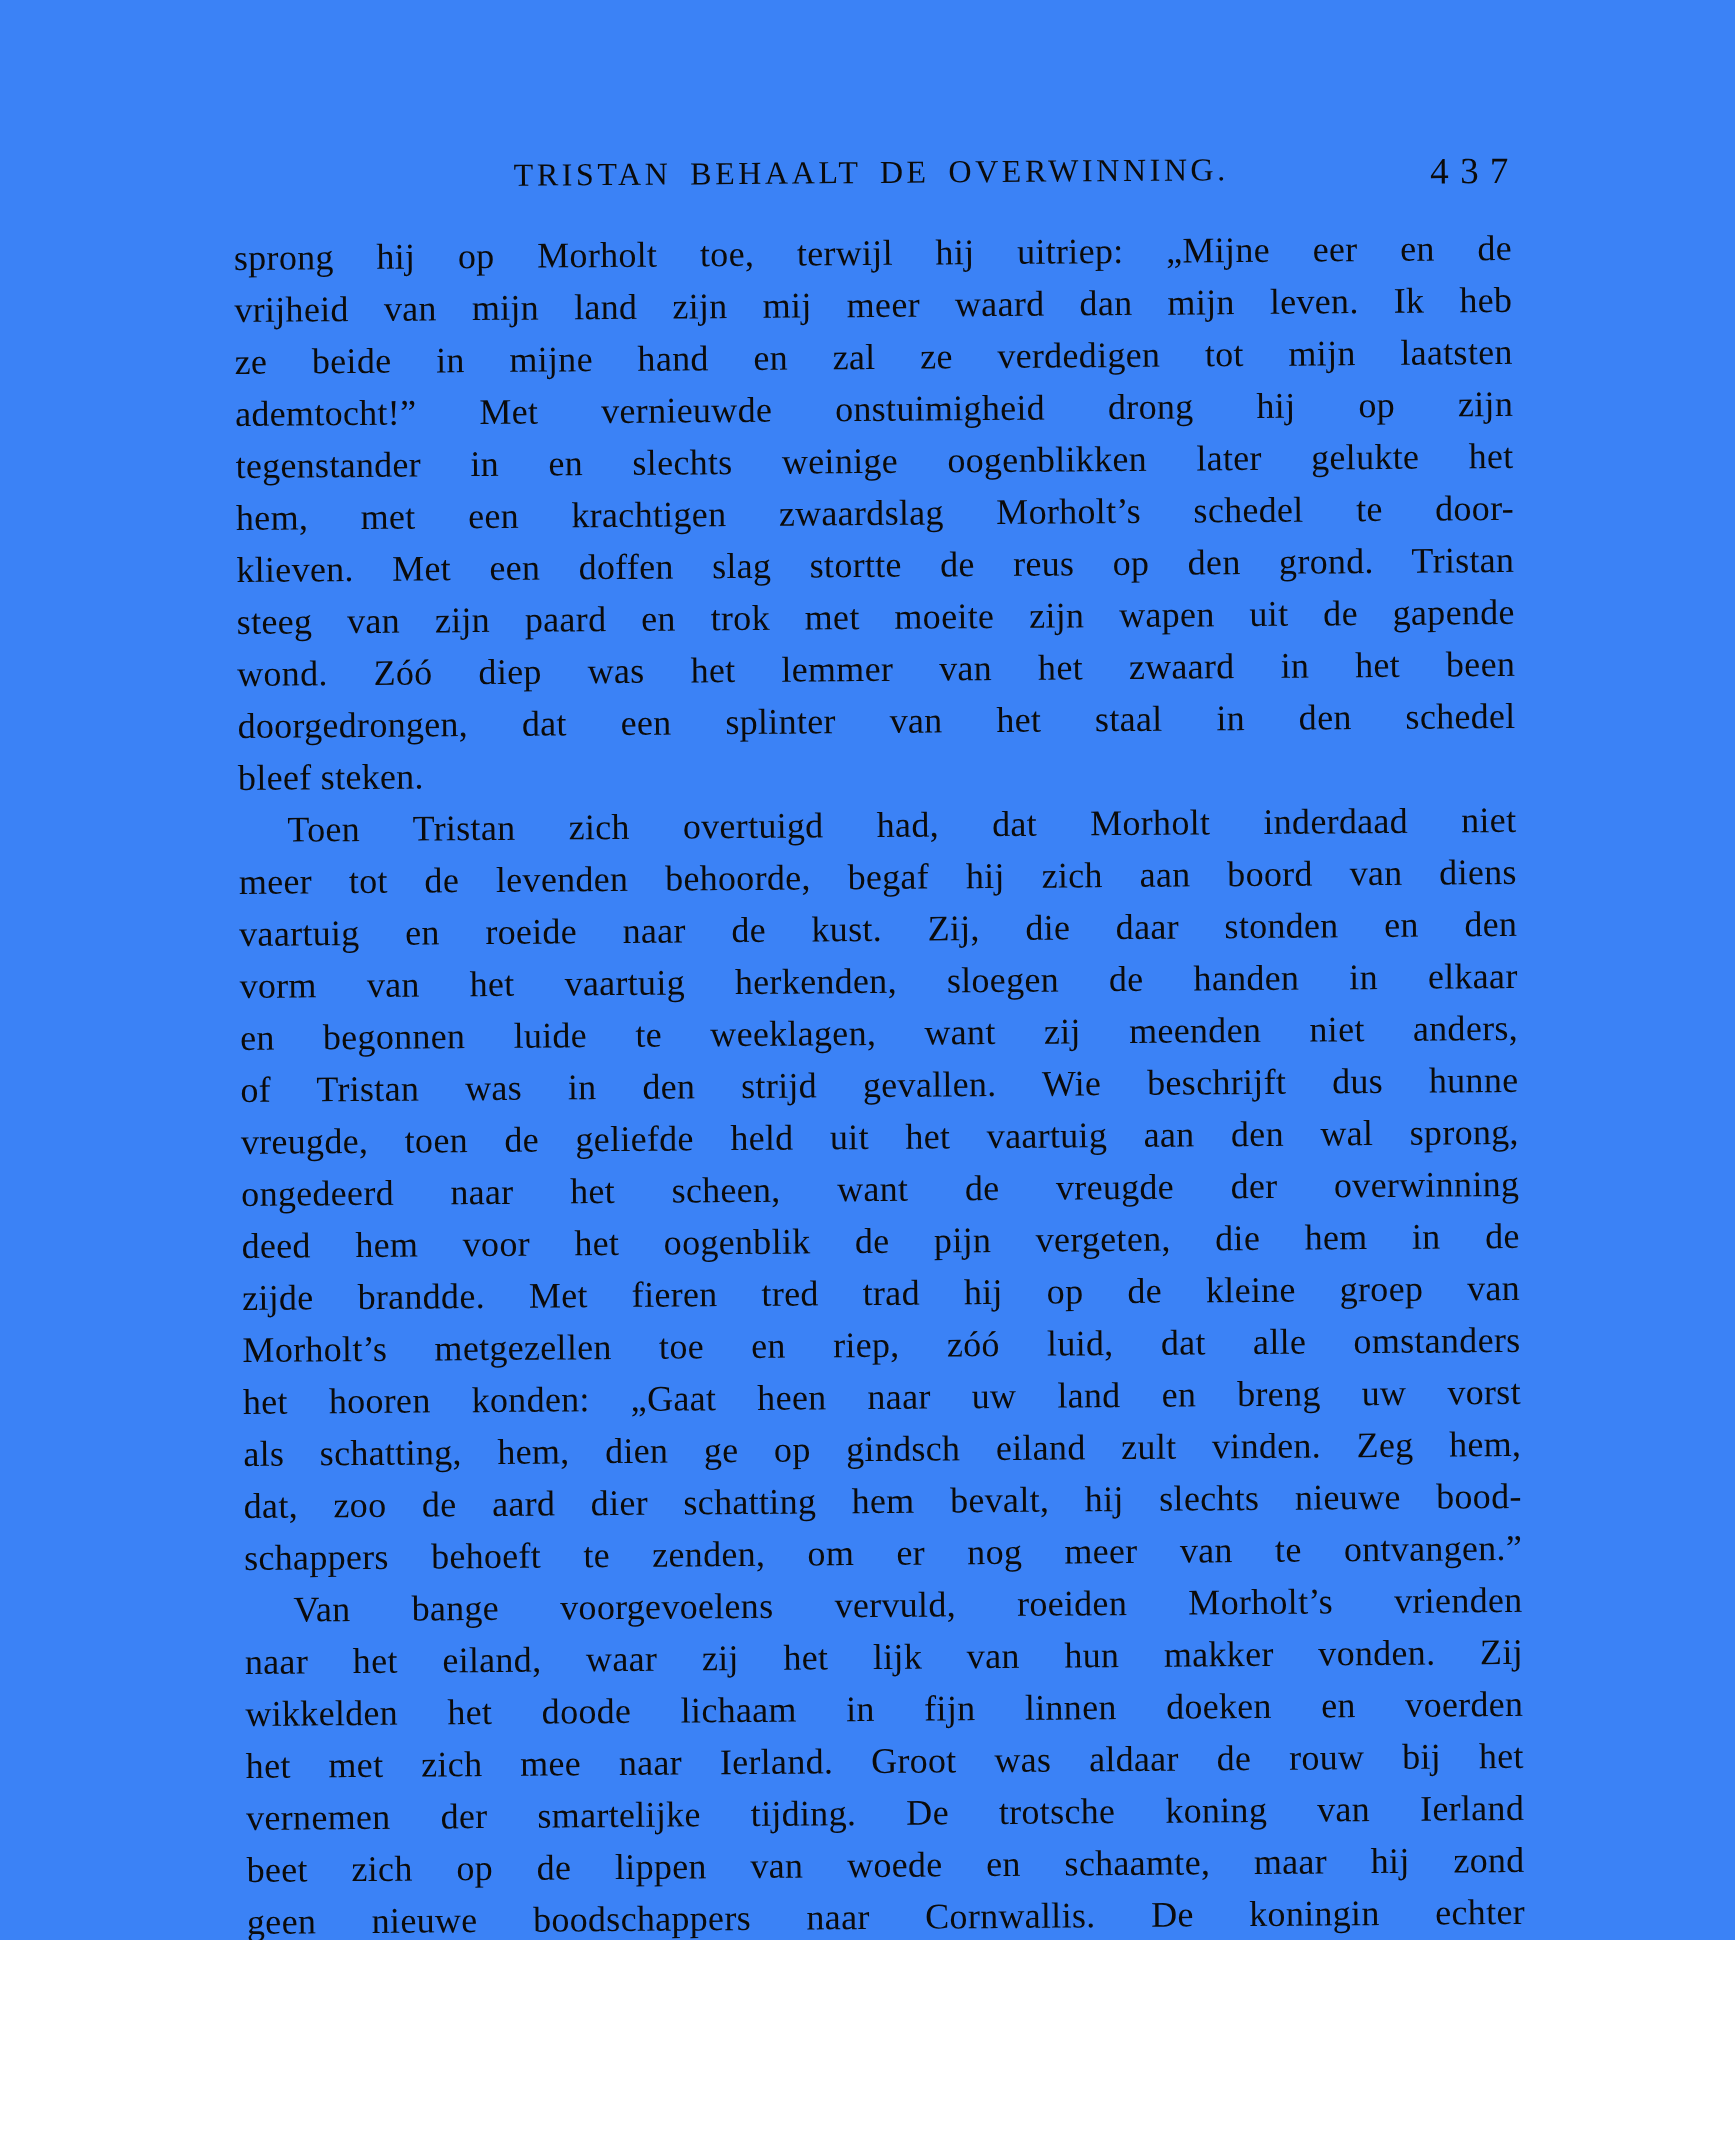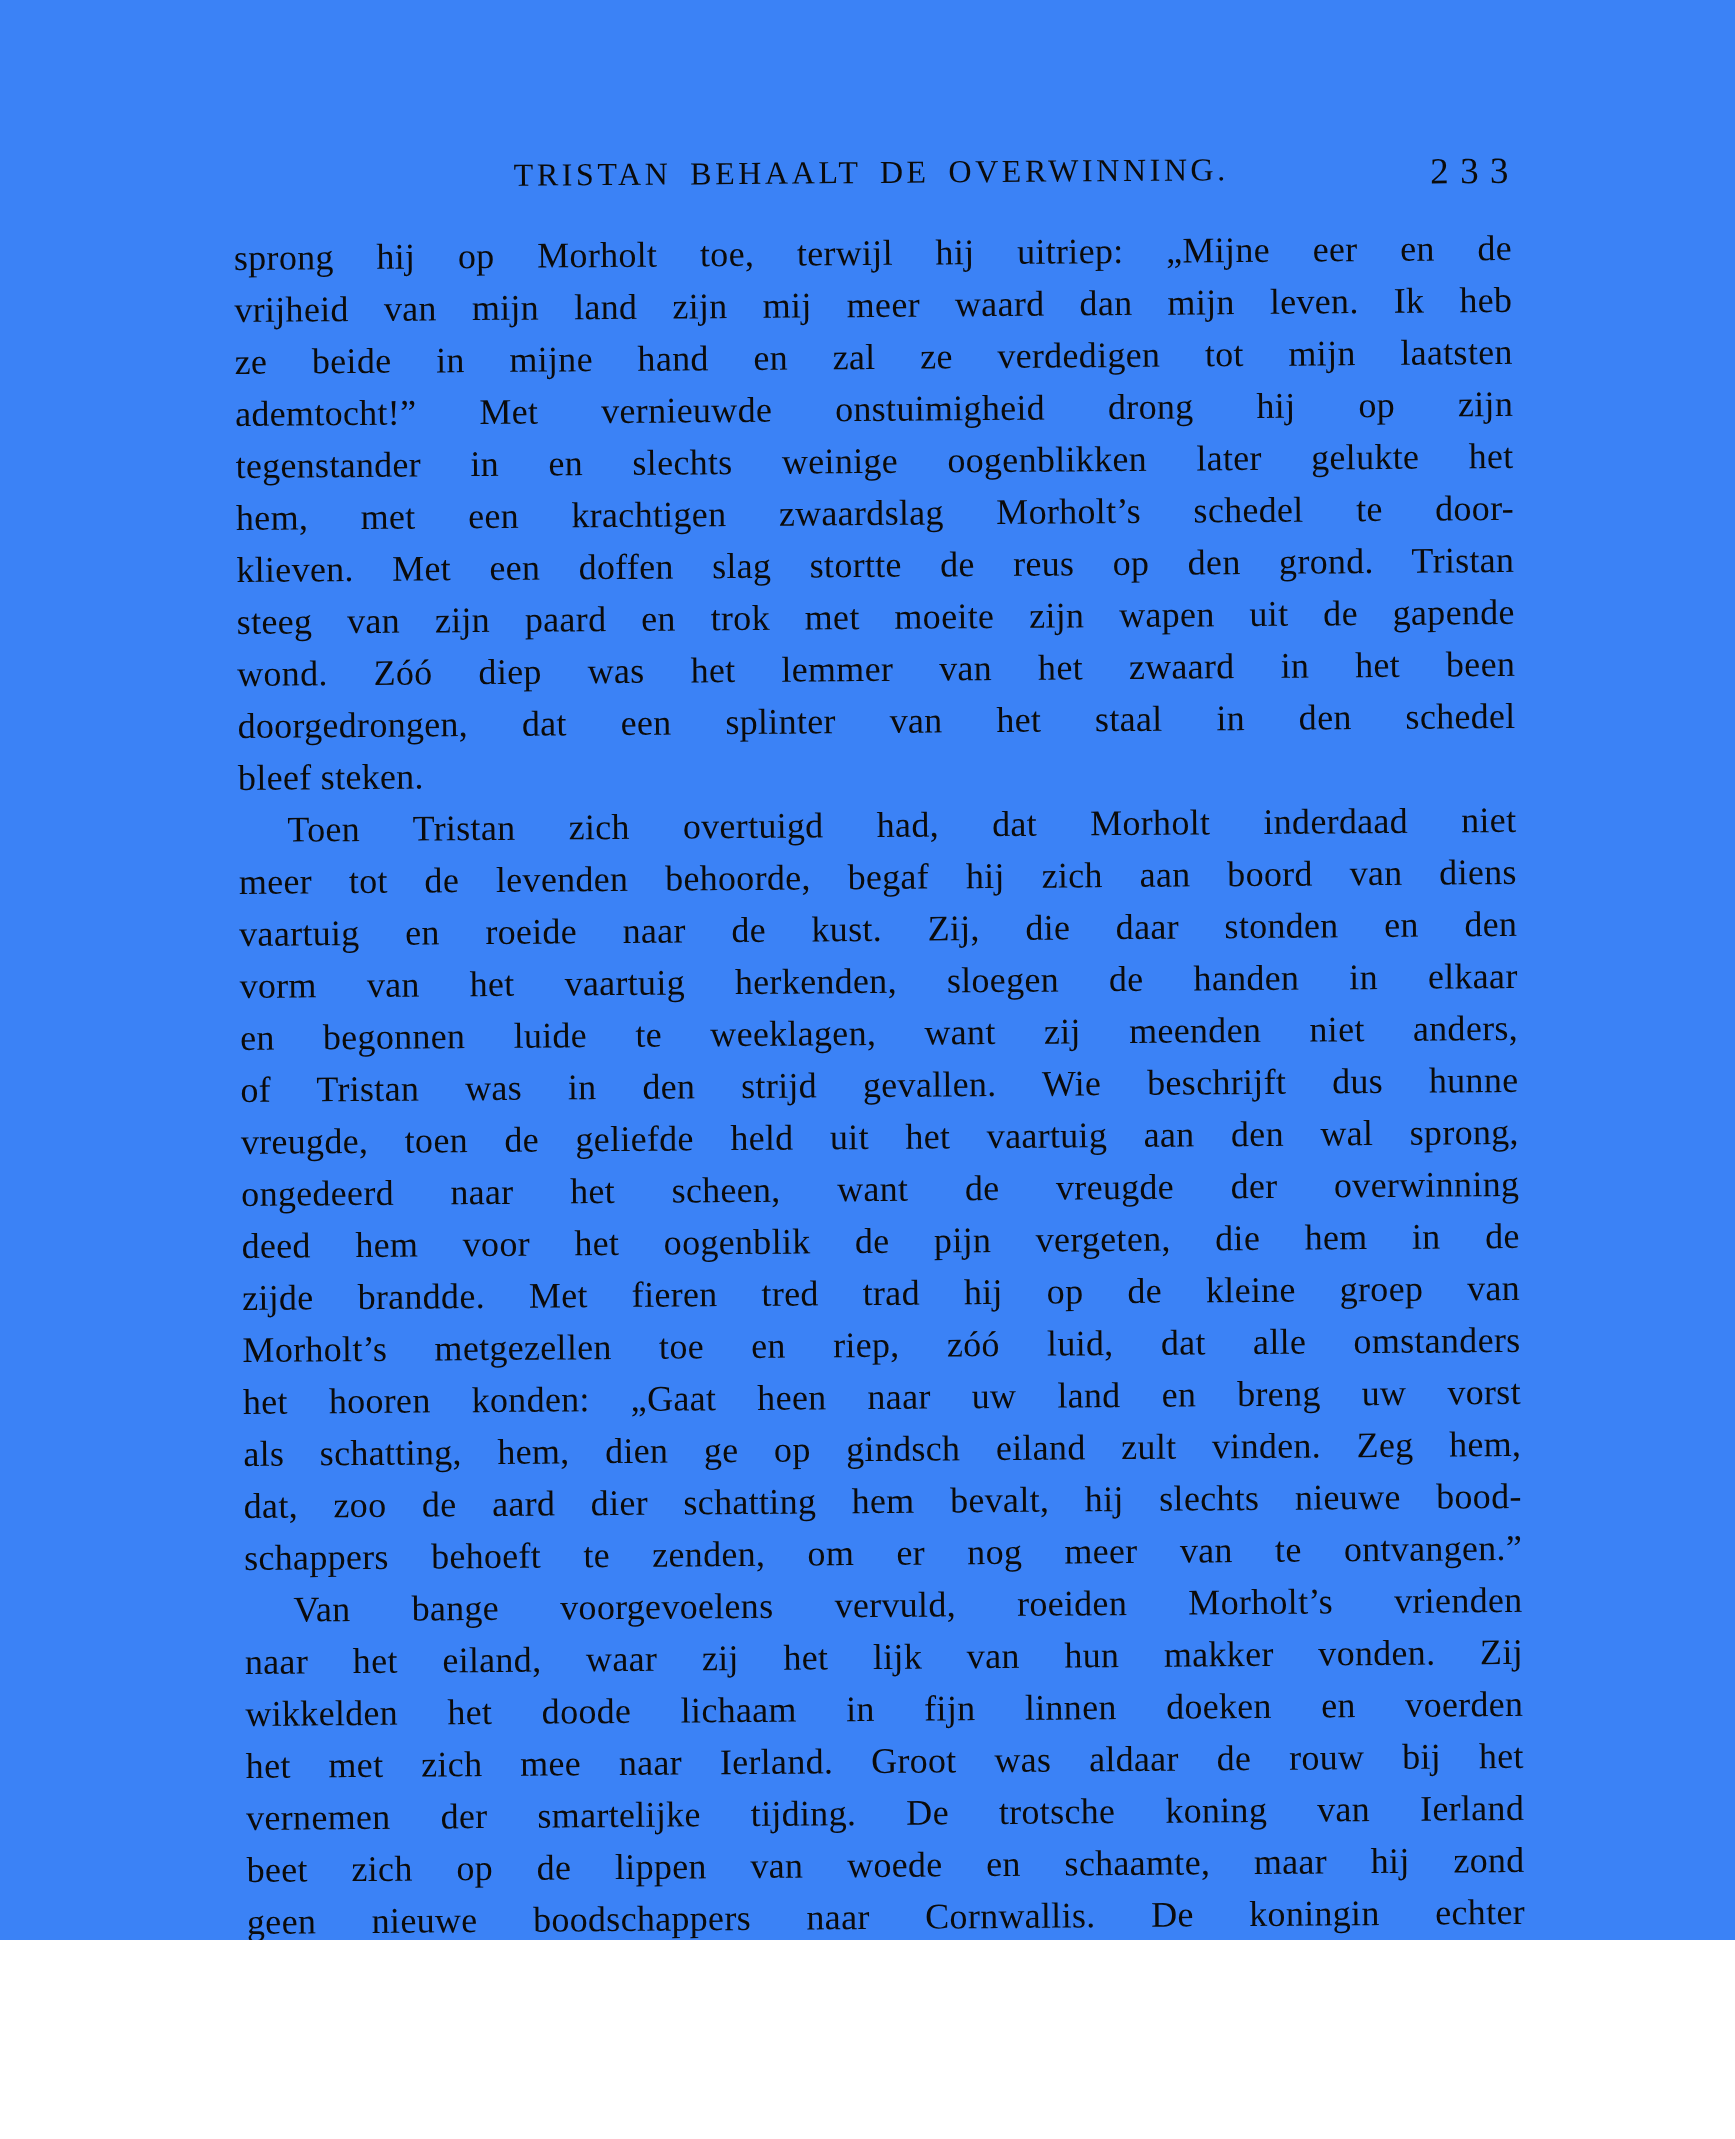--- a/index.html
+++ b/index.html
@@ -85,21 +85,21 @@
     opacity: 0.85;
   }
 </style>
 </head>
 <body>
 
 <div class="page">
   <div class="content">
     <div class="running-header">
       <span class="header-title">TRISTAN BEHAALT DE OVERWINNING.</span>
-      <span class="page-number">233</span>
+      <span class="page-number">437</span>
     </div>
     <div class="text-block" id="text-block">
         <div class="paragraph">
           <div class="line">sprong hij op Morholt toe, terwijl hij uitriep: „Mijne eer en de</div>
           <div class="line">vrijheid van mijn land zijn mij meer waard dan mijn leven. Ik heb</div>
           <div class="line">ze beide in mijne hand en zal ze verdedigen tot mijn laatsten</div>
           <div class="line">ademtocht!” Met vernieuwde onstuimigheid drong hij op zijn</div>
           <div class="line">tegenstander in en slechts weinige oogenblikken later gelukte het</div>
           <div class="line">hem, met een krachtigen zwaardslag Morholt’s schedel te door-</div>
           <div class="line">klieven. Met een doffen slag stortte de reus op den grond. Tristan</div>

